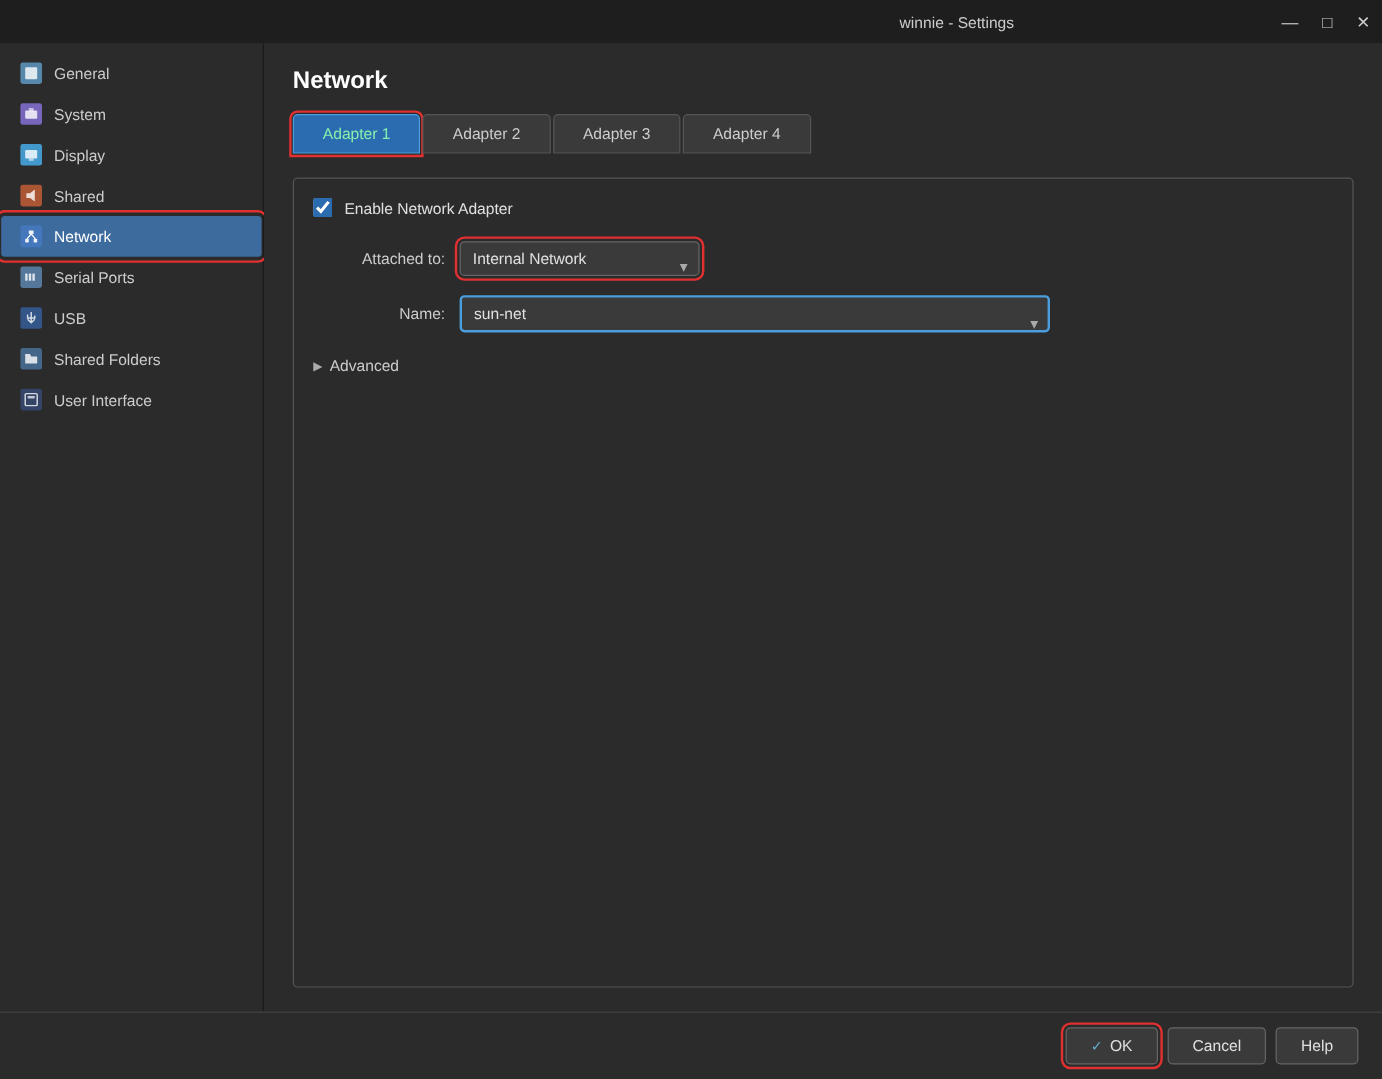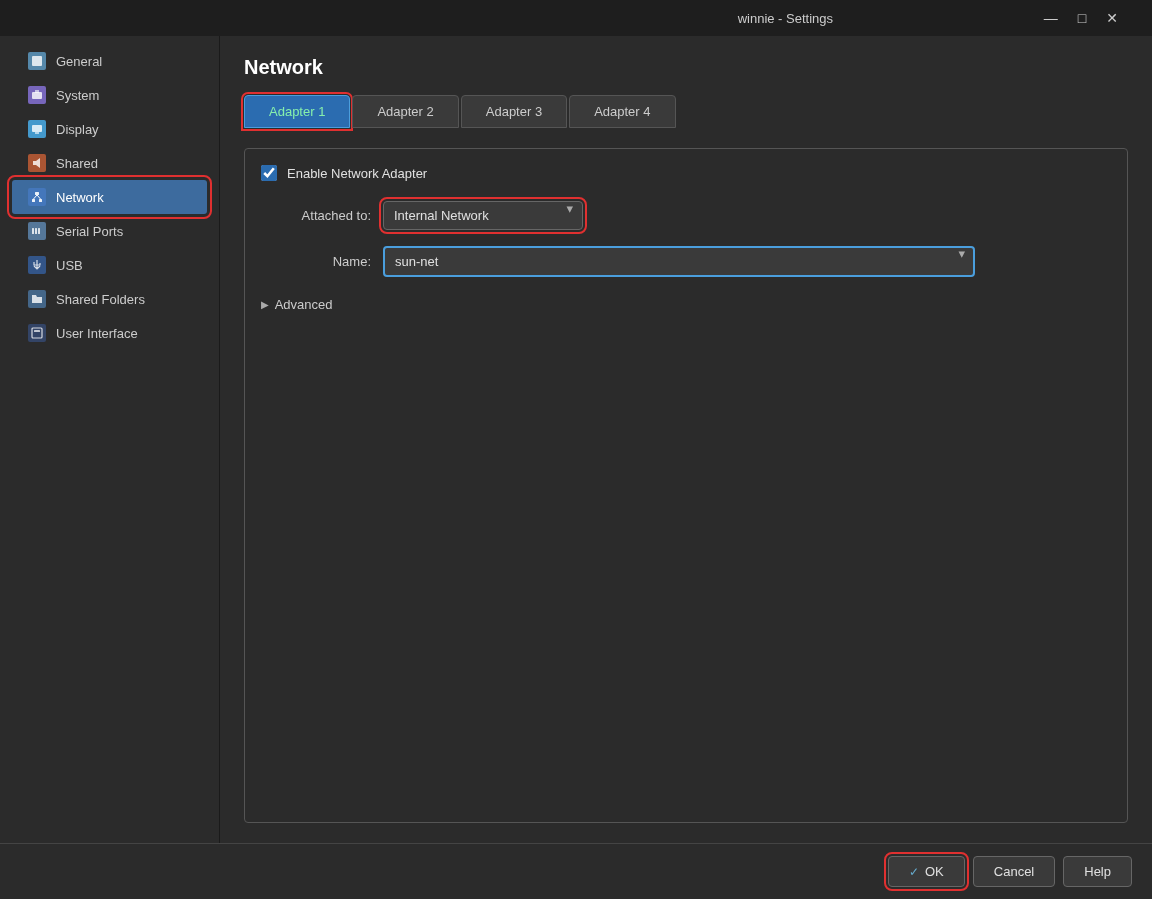--- a/index.html
+++ b/index.html
@@ -21,21 +21,21 @@
       background: #2b2b2b;
       display: flex;
       flex-direction: column;
     }
     .titlebar {
       background: #1e1e1e;
       height: 36px;
       display: flex;
       align-items: center;
       justify-content: space-between;
-      padding: 0 28px;
+      padding: 0 4px;
       flex-shrink: 0;
     }
     .titlebar-title {
       color: #cccccc;
       font-size: 13px;
       flex: 1;
       text-align: center;
     }
     .titlebar-controls {
       display: flex;
@@ -52,21 +52,21 @@
     }
     .titlebar-spacer { flex: 1; }
     .main-content {
       display: flex;
       flex: 1;
       overflow: hidden;
     }
     .sidebar {
       width: 220px;
       background: #2b2b2b;
-      padding: 8px 12px;
+      padding: 8px 1px;
       flex-shrink: 0;
       border-right: 1px solid #1a1a1a;
     }
     .sidebar-item {
       display: flex;
       align-items: center;
       gap: 10px;
       padding: 8px 16px;
       cursor: pointer;
       color: #cccccc;
@@ -141,21 +141,21 @@
     }
     .field-label {
       color: #cccccc;
       font-size: 13px;
       text-align: right;
       min-width: 110px;
     }
     .dropdown-container {
       position: relative;
       display: inline-flex;
-      align-items: flex-start;
+      align-items: flex-end;
     }
     .dropdown {
       background: #3a3a3a;
       border: 1px solid #666;
       border-radius: 4px;
       color: #e0e0e0;
       font-size: 13px;
       padding: 6px 32px 6px 10px;
       appearance: none;
       cursor: pointer;
@@ -173,21 +173,21 @@
     }
     .name-dropdown {
       background: #3a3a3a;
       border: 2px solid #4a9edd;
       border-radius: 4px;
       color: #e0e0e0;
       font-size: 13px;
       padding: 6px 32px 6px 10px;
       appearance: none;
       cursor: pointer;
-      width: 592px;
+      width: 492px;
     }
     .advanced-row {
       display: flex;
       align-items: center;
       gap: 6px;
       cursor: pointer;
       color: #cccccc;
       font-size: 13px;
       padding: 4px 0;
       user-select: none;

